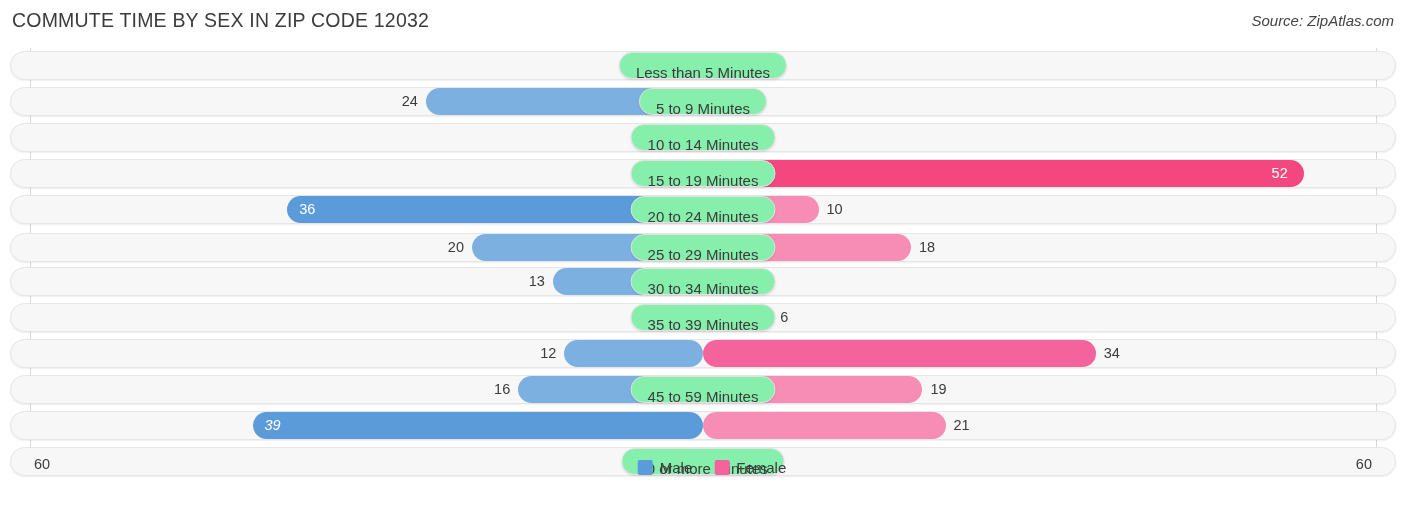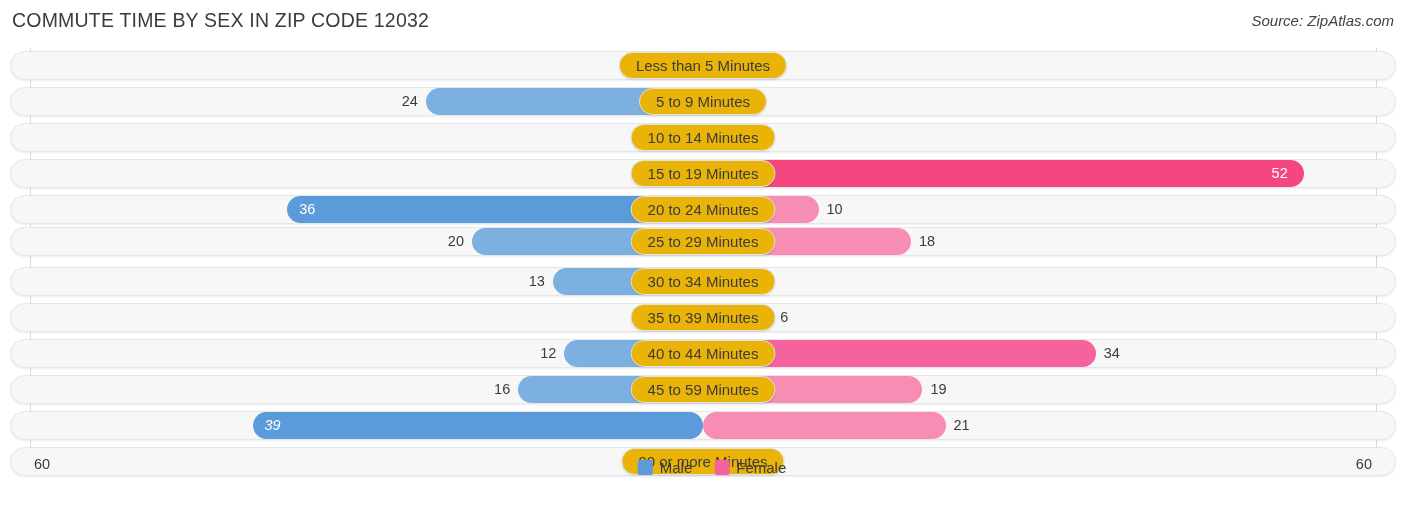--- a/index.html
+++ b/index.html
@@ -53,22 +53,22 @@
     font-size: 14.5px; color: #3c3c3c; white-space: nowrap;
   }
   .val.outL { text-align: right; }
   .val.inL  { color: #ffffff; }
   .val.inR  { color: #ffffff; }
 
   .cat {
     position: absolute; top: 0px; left: 50%;
     transform: translateX(-50%);
     height: 27px; line-height: 26px;
-    padding: 0 16px;
-    background: #eab308;
+    padding: 7px 16px;
+    background: #86efac;
     border: 1px solid #e2e2e2;
     border-radius: 14px;
     font-size: 15px; color: #3c3c3c; white-space: nowrap;
     box-shadow: 0 1px 2px rgba(0,0,0,.10);
   }
 
   .axis-label {
     position: absolute; bottom: 12px;
     font-size: 14.5px; color: #3c3c3c;
   }
@@ -126,21 +126,21 @@
           <div class="val inR" style="left: calc(50% + 568.6px);">52</div>
           <div class="cat">15 to 19 Minutes</div>
         </div>
         <div class="row" style="top: 147px;">
           <div class="bar left" style="width: 415.8px; background: rgb(91, 155, 217);"></div>
           <div class="val inL" style="right: auto; left: calc(50% - 403.8px); width: 40px; text-align: left;">36</div>
           <div class="bar right" style="width: 115.5px; background: rgb(247, 140, 180);"></div>
           <div class="val " style="left: calc(50% + 123.5px);">10</div>
           <div class="cat">20 to 24 Minutes</div>
         </div>
-        <div class="row" style="top: 179px;">
+        <div class="row" style="top: 185px;">
           <div class="bar left" style="width: 231px; background: rgb(124, 176, 224);"></div>
           <div class="val outL" style="right: calc(50% + 239px);">20</div>
           <div class="bar right" style="width: 207.9px; background: rgb(247, 140, 180);"></div>
           <div class="val " style="left: calc(50% + 215.9px);">18</div>
           <div class="cat">25 to 29 Minutes</div>
         </div>
         <div class="row" style="top: 219px;">
           <div class="bar left" style="width: 150.15px; background: rgb(124, 176, 224);"></div>
           <div class="val outL" style="right: calc(50% + 158.15px);">13</div>
           <div class="bar right" style="width: 45px; background: rgb(249, 168, 196);"></div>
@@ -152,21 +152,20 @@
           <div class="val outL" style="right: calc(50% + 53px);">0</div>
           <div class="bar right" style="width: 69.3px; background: rgb(247, 140, 180);"></div>
           <div class="val " style="left: calc(50% + 77.3px);">6</div>
           <div class="cat">35 to 39 Minutes</div>
         </div>
         <div class="row" style="top: 291px;">
           <div class="bar left" style="width: 138.6px; background: rgb(124, 176, 224);"></div>
           <div class="val outL" style="right: calc(50% + 146.6px);">12</div>
           <div class="bar right" style="width: 392.7px; background: rgb(244, 99, 155);"></div>
           <div class="val " style="left: calc(50% + 400.7px);">34</div>
-          <div class="cat">40 to 44 Minutes</div>
         </div>
         <div class="row" style="top: 327px;">
           <div class="bar left" style="width: 184.8px; background: rgb(124, 176, 224);"></div>
           <div class="val outL" style="right: calc(50% + 192.8px);">16</div>
           <div class="bar right" style="width: 219.45px; background: rgb(247, 140, 180);"></div>
           <div class="val " style="left: calc(50% + 227.45px);">19</div>
           <div class="cat">45 to 59 Minutes</div>
         </div>
         <div class="row" style="top: 363px;">
           <div class="bar left" style="width: 450.45px; background: rgb(91, 155, 217);"></div>

